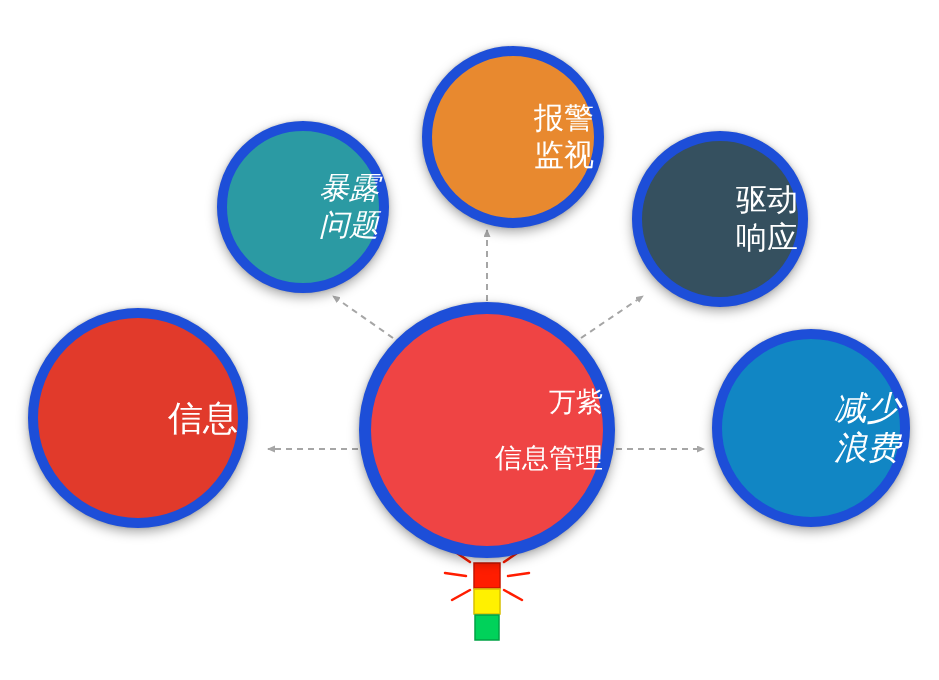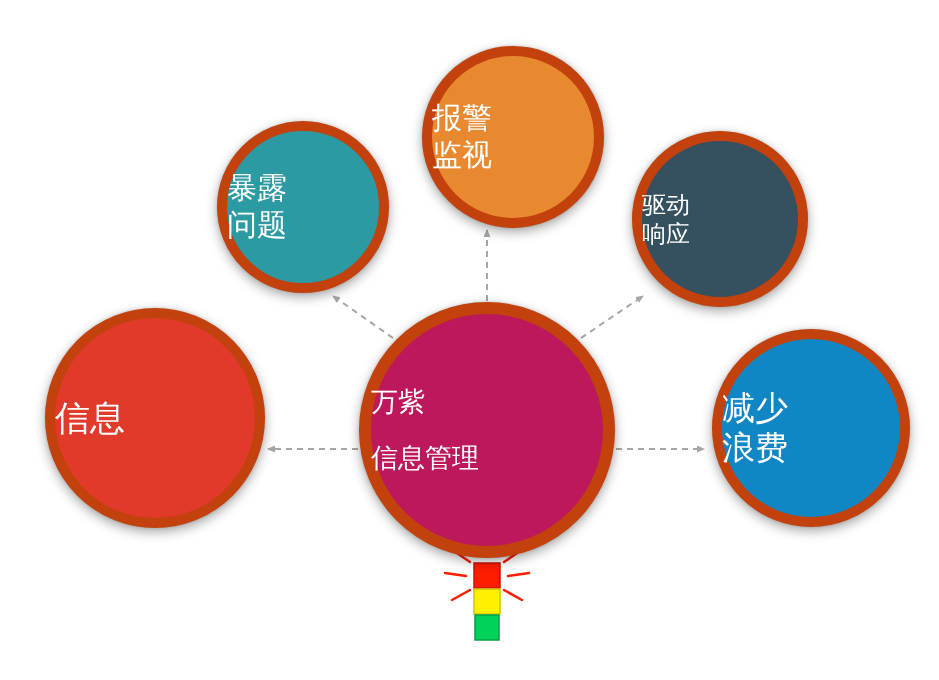--- a/index.html
+++ b/index.html
@@ -18,38 +18,38 @@
   .overlay {
     position: absolute;
     left: 0;
     top: 0;
     width: 939px;
     height: 680px;
   }
   .circle {
     position: absolute;
     border-radius: 50%;
-    border: 10px solid #c2410c;
+    border: 10px solid #1d4ed8;
     box-sizing: border-box;
     box-shadow: 0 4px 12px rgba(0,0,0,0.35), 0 0 3px rgba(0,0,0,0.15);
     display: flex;
     flex-direction: column;
-    align-items: flex-start;
+    align-items: flex-end;
     justify-content: center;
     color: #ffffff;
     text-align: center;
   }
   .node .label div {
     line-height: 1.22;
   }
-  .n-red    { left: 45px;  top: 308px; width: 220px; height: 220px; font-size: 35px; }
+  .n-red    { left: 28px;  top: 308px; width: 220px; height: 220px; font-size: 35px; }
   .n-teal   { left: 217px; top: 121px; width: 172px; height: 172px; font-size: 30px; }
   .n-orange { left: 422px; top: 46px;  width: 182px; height: 182px; font-size: 30px; }
-  .n-dark   { left: 632px; top: 131px; width: 176px; height: 176px; font-size: 24px; }
-  .n-blue   { left: 712px; top: 329px; width: 198px; height: 198px; font-size: 33px; }
+  .n-dark   { left: 632px; top: 131px; width: 176px; height: 176px; font-size: 31px; }
+  .n-blue   { left: 712px; top: 329px; width: 198px; height: 198px; font-size: 33px; font-style: italic; }
   .center {
     left: 359px; top: 302px; width: 256px; height: 256px;
     border-width: 12px;
     gap: 20px;
   }
   .center .c1 { font-size: 27px; }
   .center .c2 { font-size: 27px; }
   .center .c3 { font-size: 27px; }
   .arrow {
     fill: none;
@@ -83,32 +83,32 @@
         <line x1="504" y1="562" x2="523" y2="549" stroke="#FF1D00"></line>
         <line x1="508" y1="576" x2="529" y2="573" stroke="#FF1D00"></line>
         <line x1="504" y1="590" x2="522" y2="600" stroke="#FF1D00"></line>
       </g>
       <rect x="474" y="563" width="26" height="25" stroke-width="1.5" fill="#FF1D00" stroke="#C81400"></rect>
       <rect x="474" y="589" width="26" height="25" stroke-width="1.5" fill="#FFF100" stroke="#D8C000"></rect>
       <rect x="475" y="615" width="24" height="25" stroke-width="1.5" fill="#00D25A" stroke="#00A246"></rect>
     </g>
   </svg>
 
-  <div class="circle center" style="background-color: #be185d;">
+  <div class="circle center" style="background-color: #ef4444;">
     <div class="c1">万紫</div>
     <div class="c3">信息管理</div>
   </div>
 
   <div class="circle node n-red" style="background-color: rgb(225, 58, 43);">
     <div class="label">
       <div>信息</div>
     </div>
   </div>
 
-  <div class="circle node n-teal" style="background-color: rgb(43, 154, 163);">
+  <div class="circle node n-teal" style="background-color: rgb(43, 154, 163); font-style: italic;">
     <div class="label">
       <div>暴露</div>
       <div>问题</div>
     </div>
   </div>
 
   <div class="circle node n-orange" style="background-color: rgb(232, 137, 47);">
     <div class="label">
       <div>报警</div>
       <div>监视</div>

